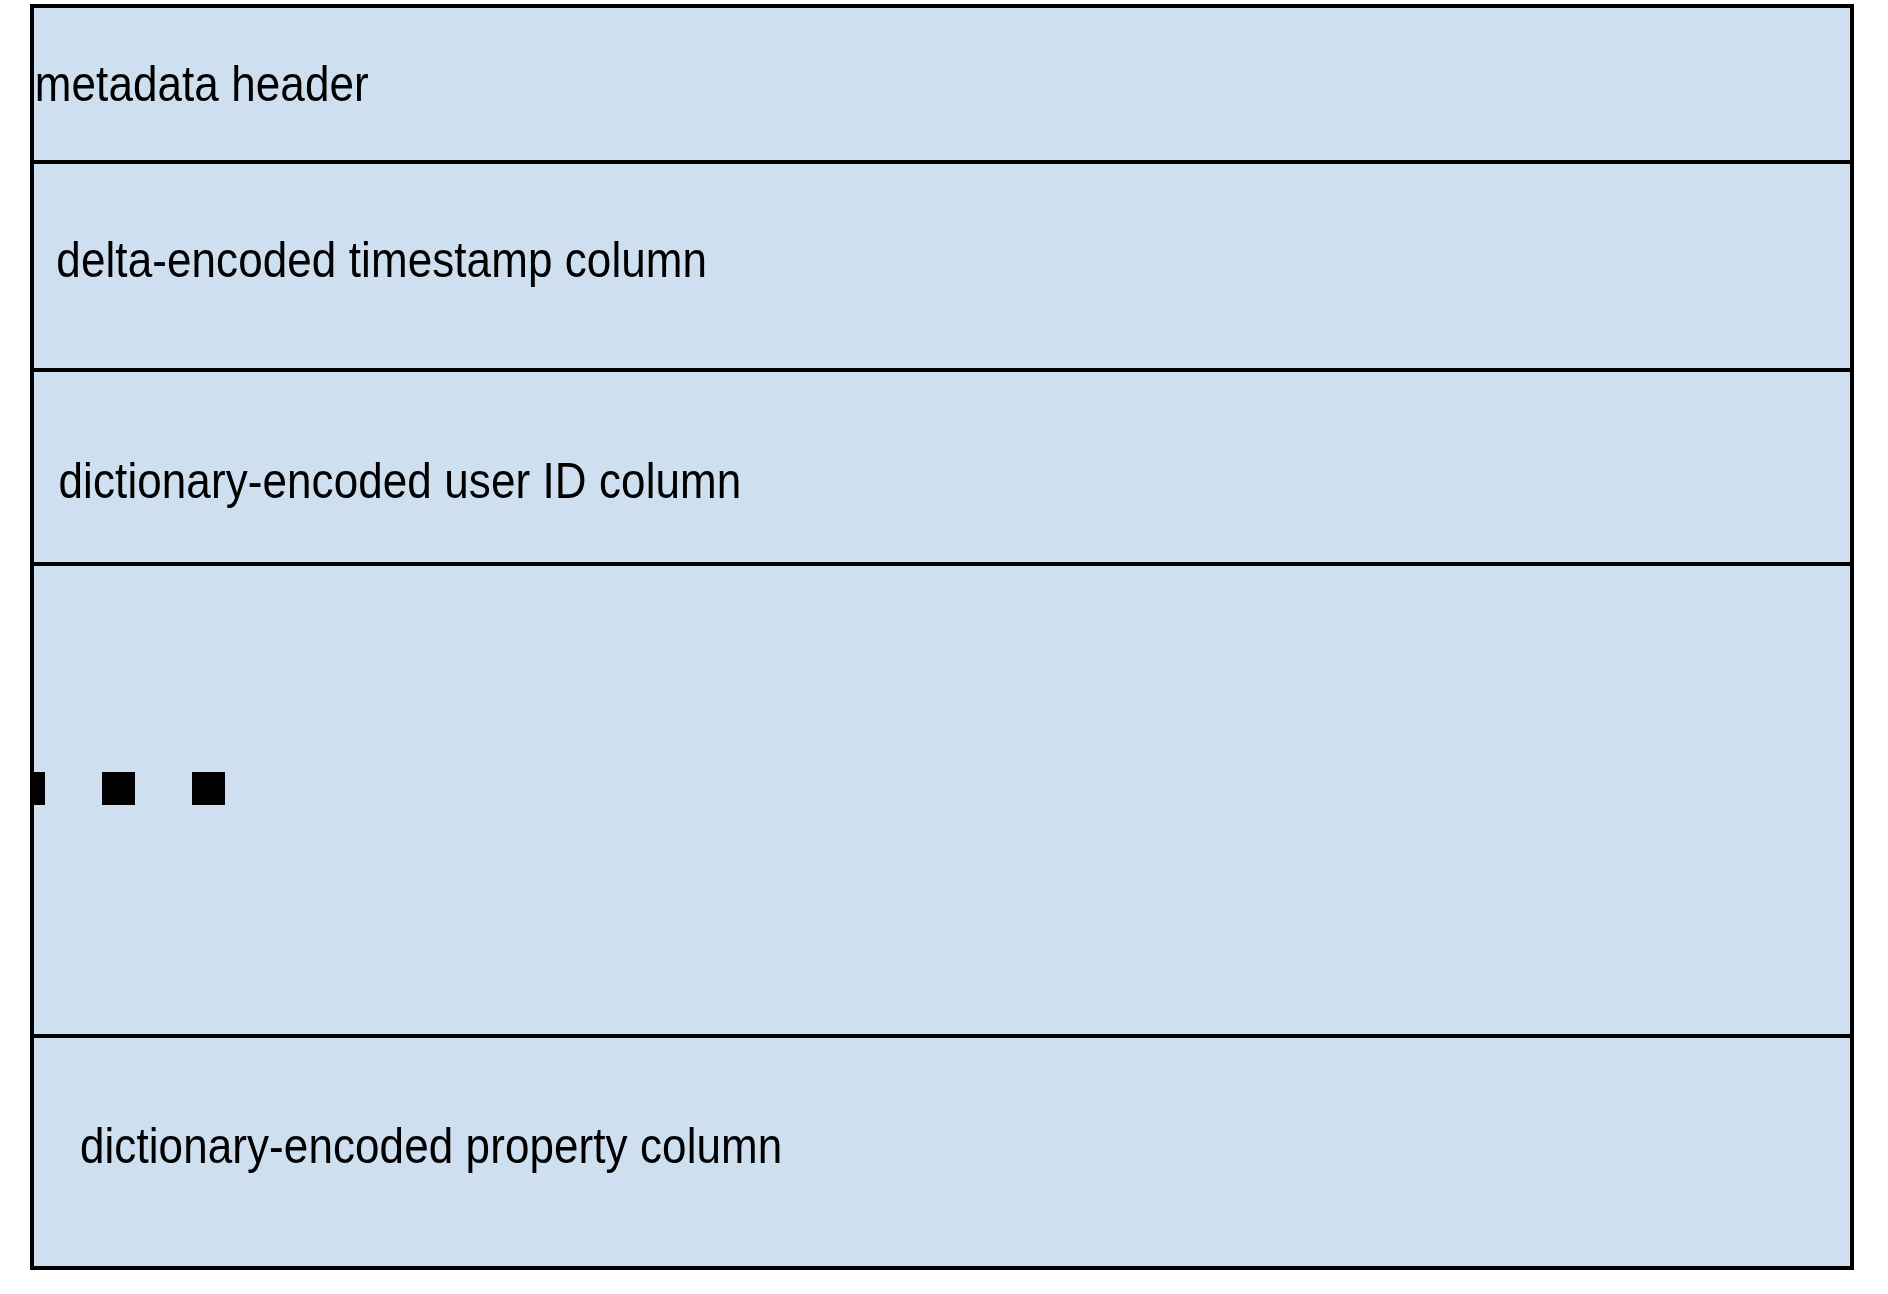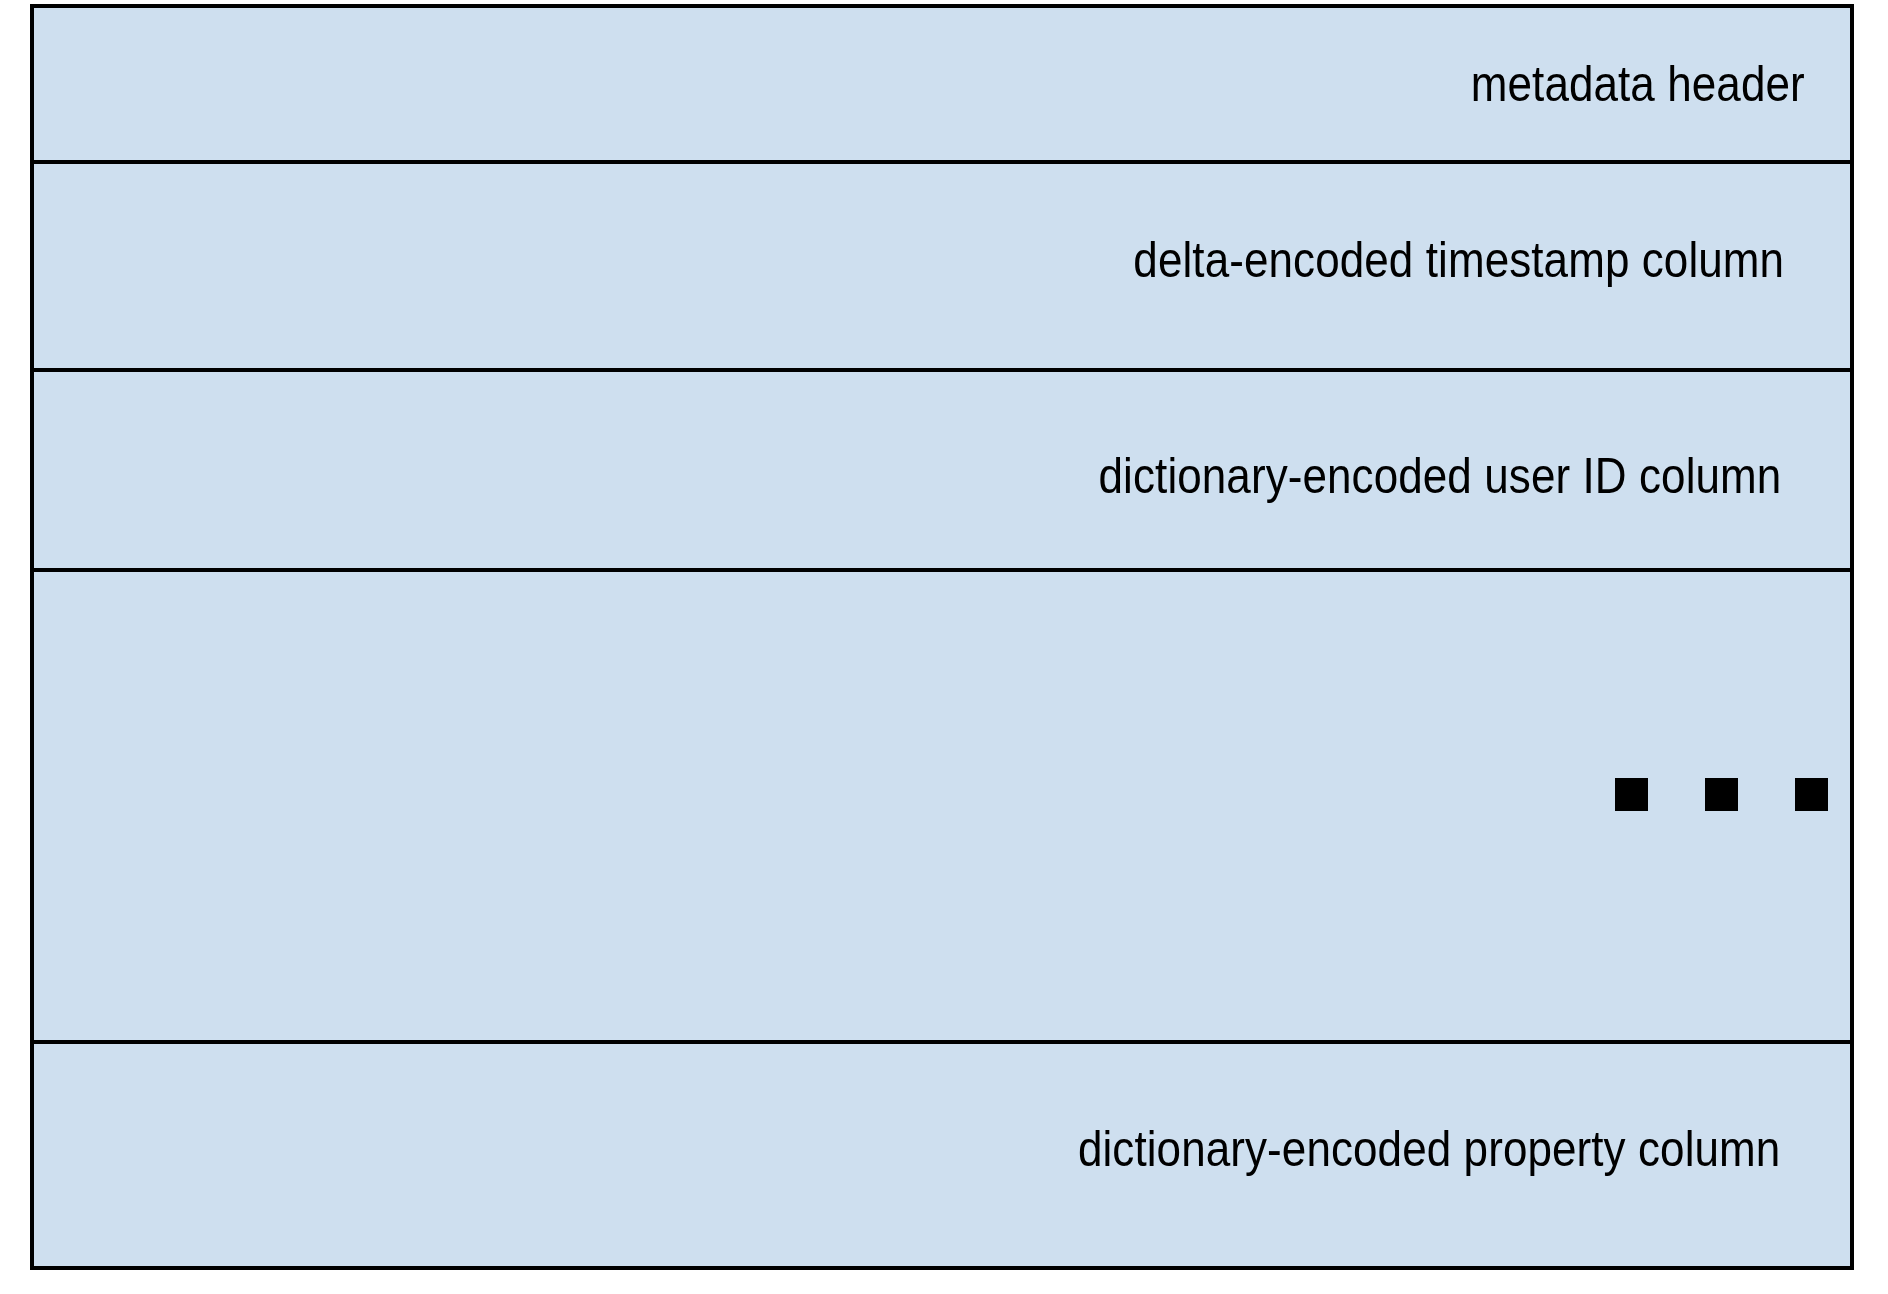--- a/index.html
+++ b/index.html
@@ -36,33 +36,33 @@
     flex-direction: column;
   }
 
   .block-row {
     position: relative;
     box-sizing: border-box;
     background: #cedfef;
     border-bottom: 4px solid #000000;
     display: flex;
     align-items: center;
-    justify-content: flex-end;
+    justify-content: flex-start;
     overflow: hidden;
   }
   .block-row:last-child {
     border-bottom: none;
   }
 
   
   .row-h-metadata    { height: 156px; }
   .row-h-timestamp   { height: 208px; }
-  .row-h-userid      { height: 200px; }
+  .row-h-userid      { height: 178px; margin-top: 16px; }
   .row-h-ellipsis    { height: 472px; }
-  .row-h-property    { height: 200px; flex: 1 1 auto; }
+  .row-h-property    { height: 200px; flex: 1 1 auto; margin-left: 20px; }
 
   .block-label {
     font-family: "Liberation Sans", "DejaVu Sans", sans-serif;
     font-size: 50px;
     font-weight: 400;
     color: #000000;
     line-height: 1.05;
     white-space: nowrap;
     letter-spacing: 0.1px;
     transform: scaleX(0.88);

